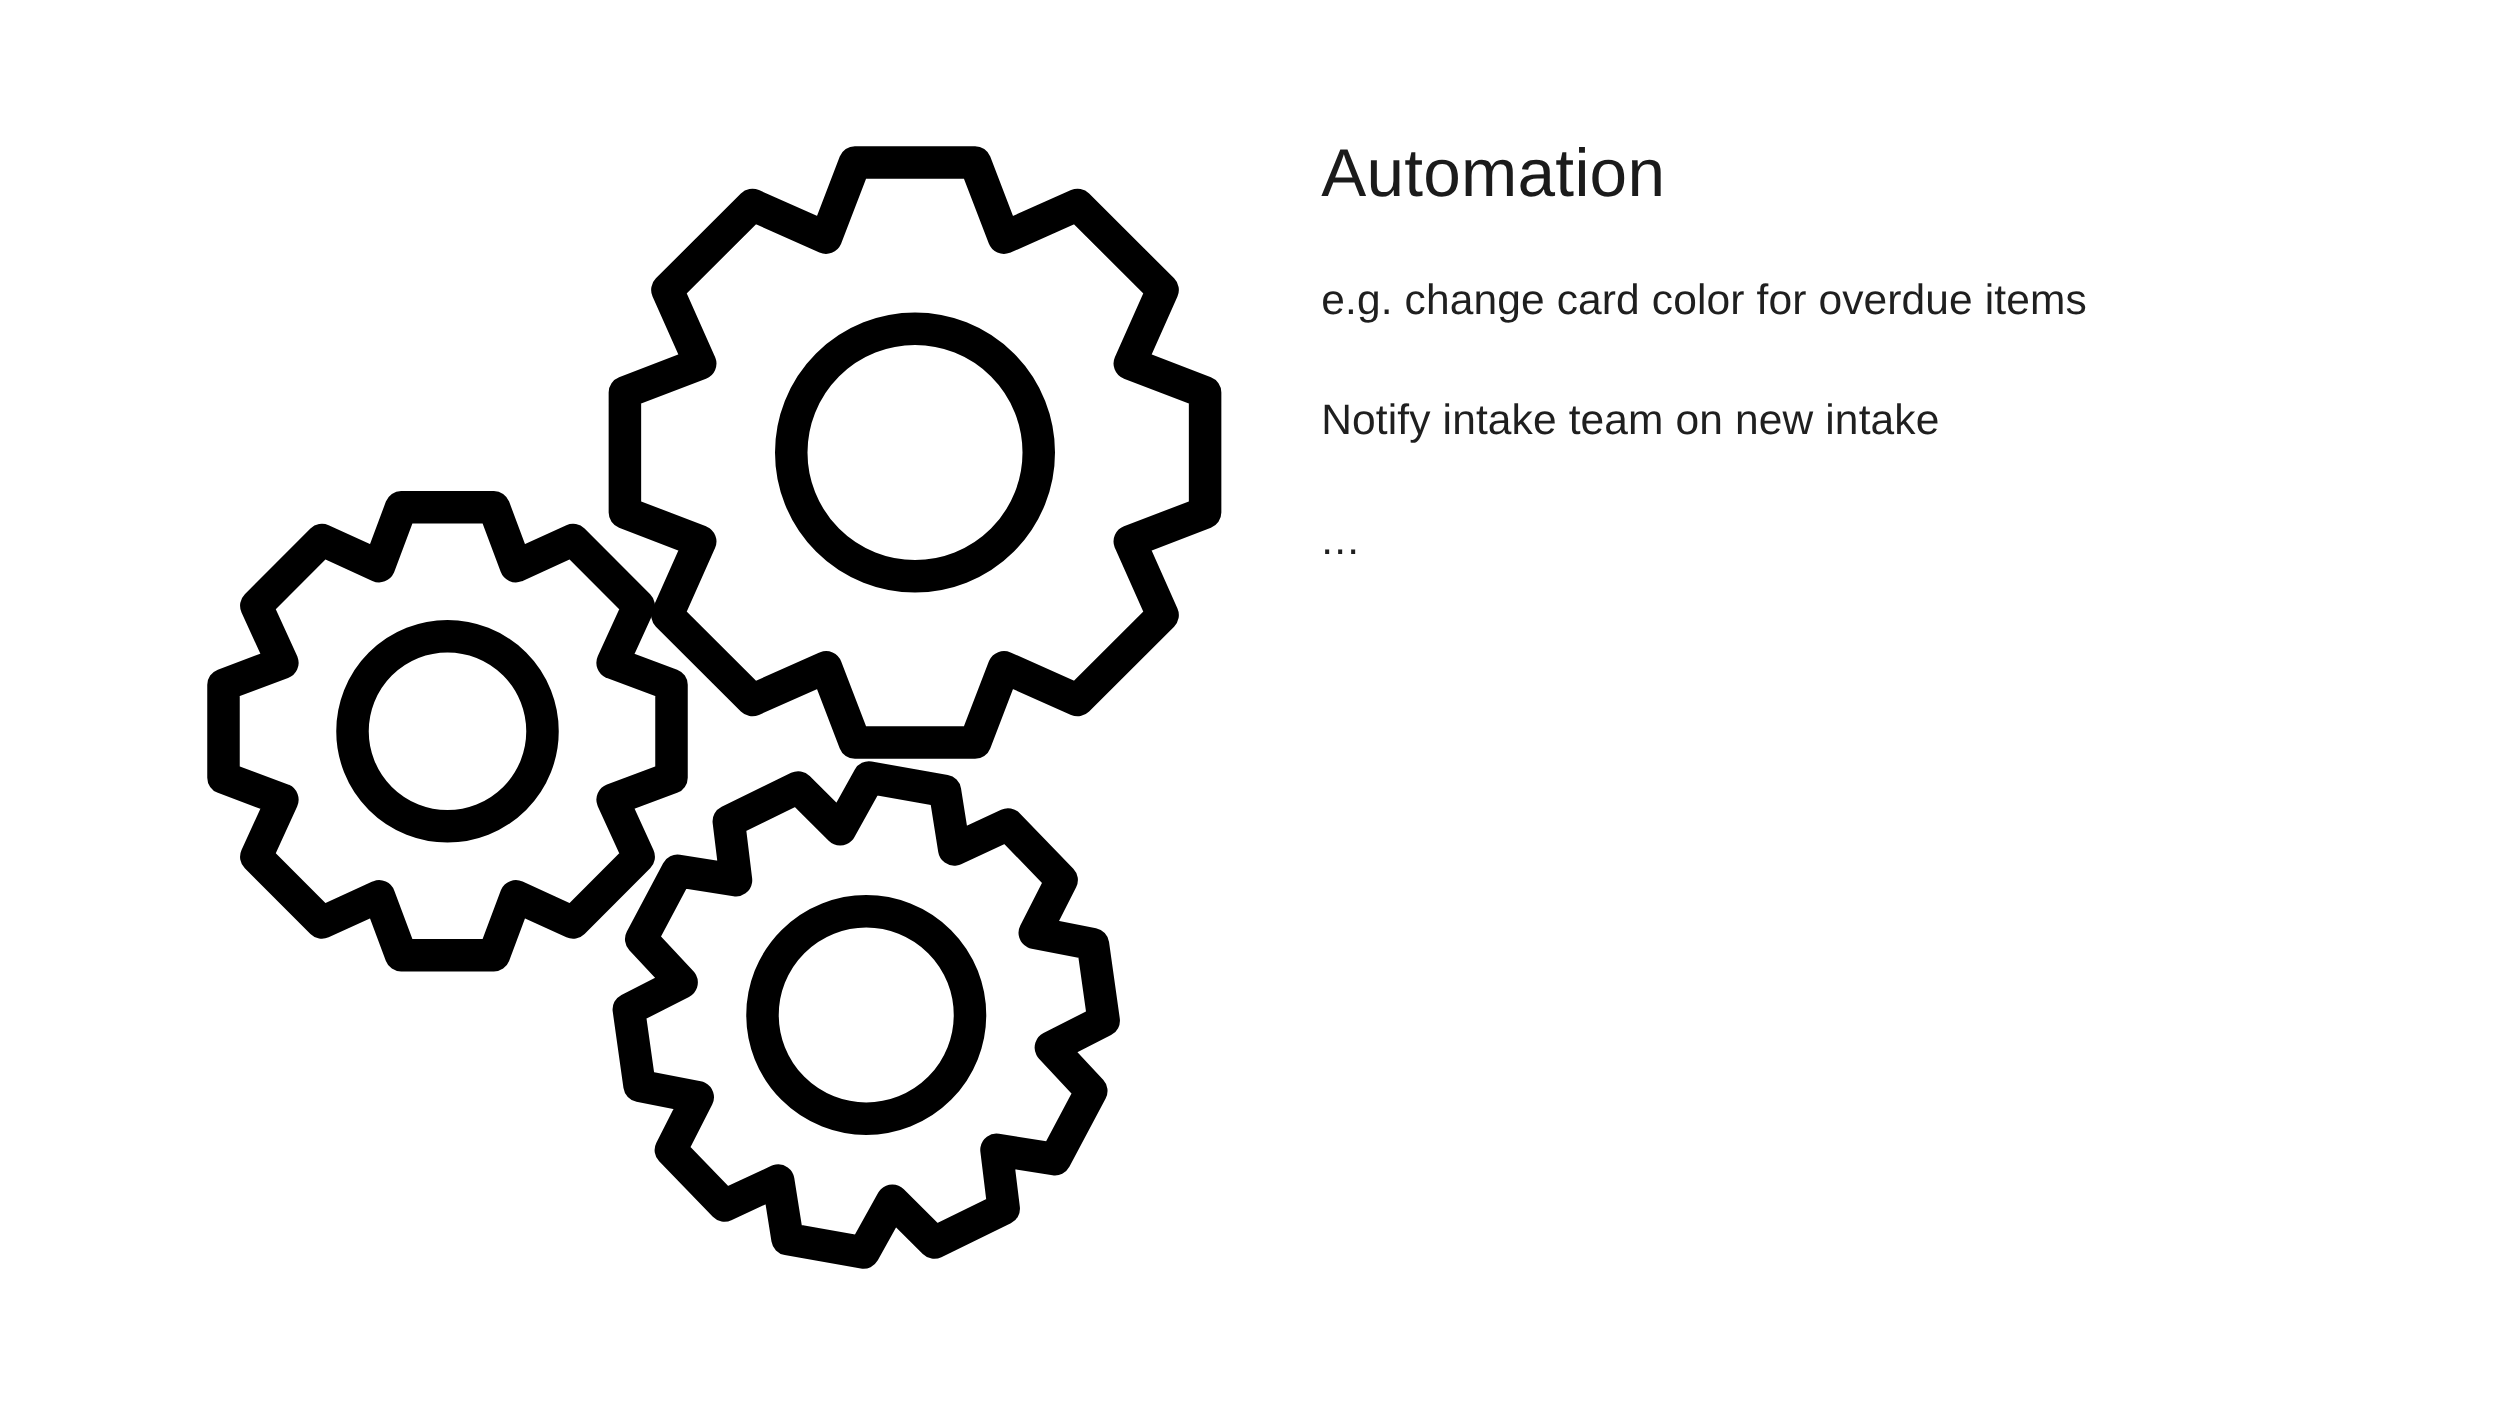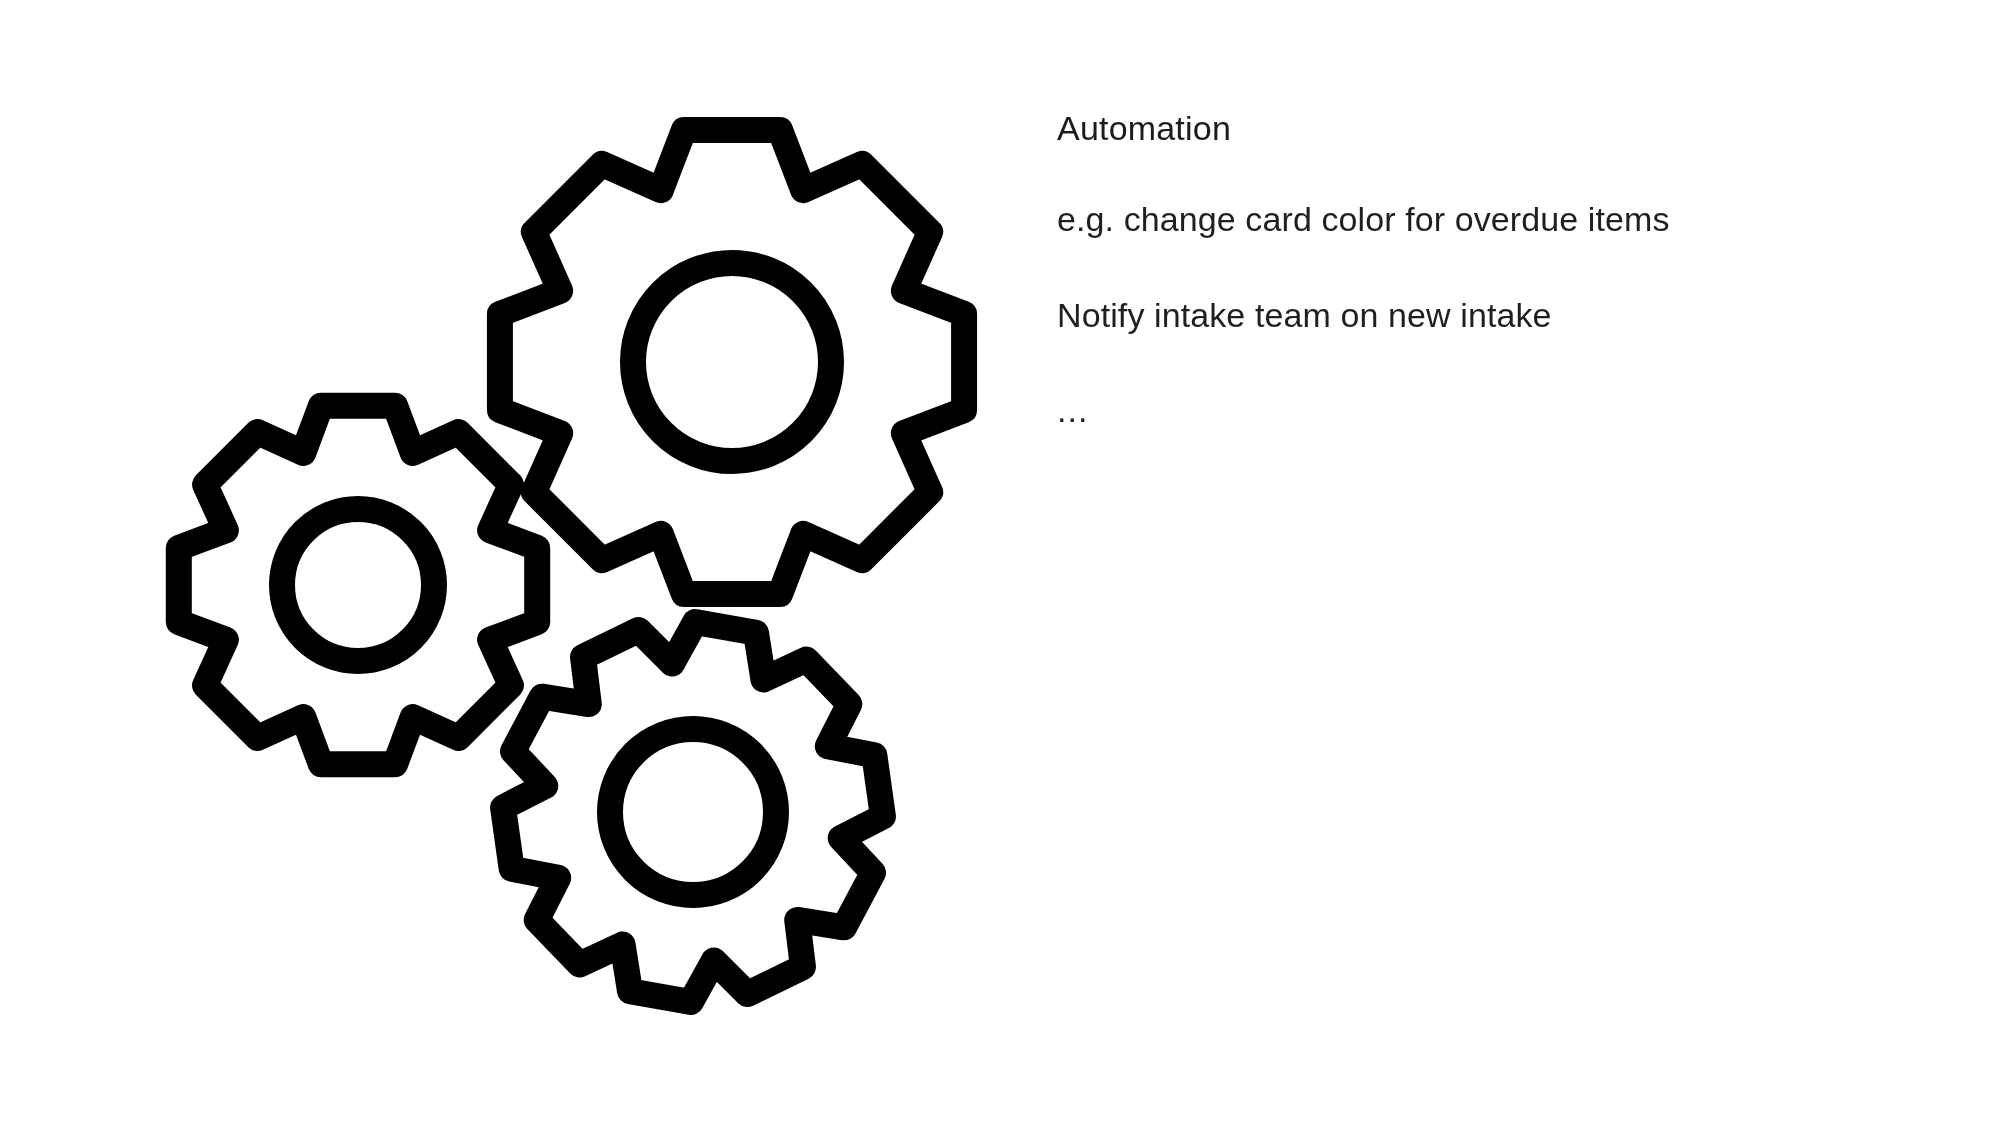--- a/index.html
+++ b/index.html
@@ -33,21 +33,21 @@
 
   
   #text-column {
     position: absolute;
     left: 1057px;
     top: 110px;
     width: 820px;
   }
 
   #slide-title {
-    font-size: 34px;
+    font-size: 54px;
     font-weight: 300;
     line-height: 1.08;
     letter-spacing: 0.2px;
     color: #1b1b1b;
     margin: 0 0 52px 0;
     white-space: nowrap;
   }
 
   .body-line {
     font-size: 34px;

